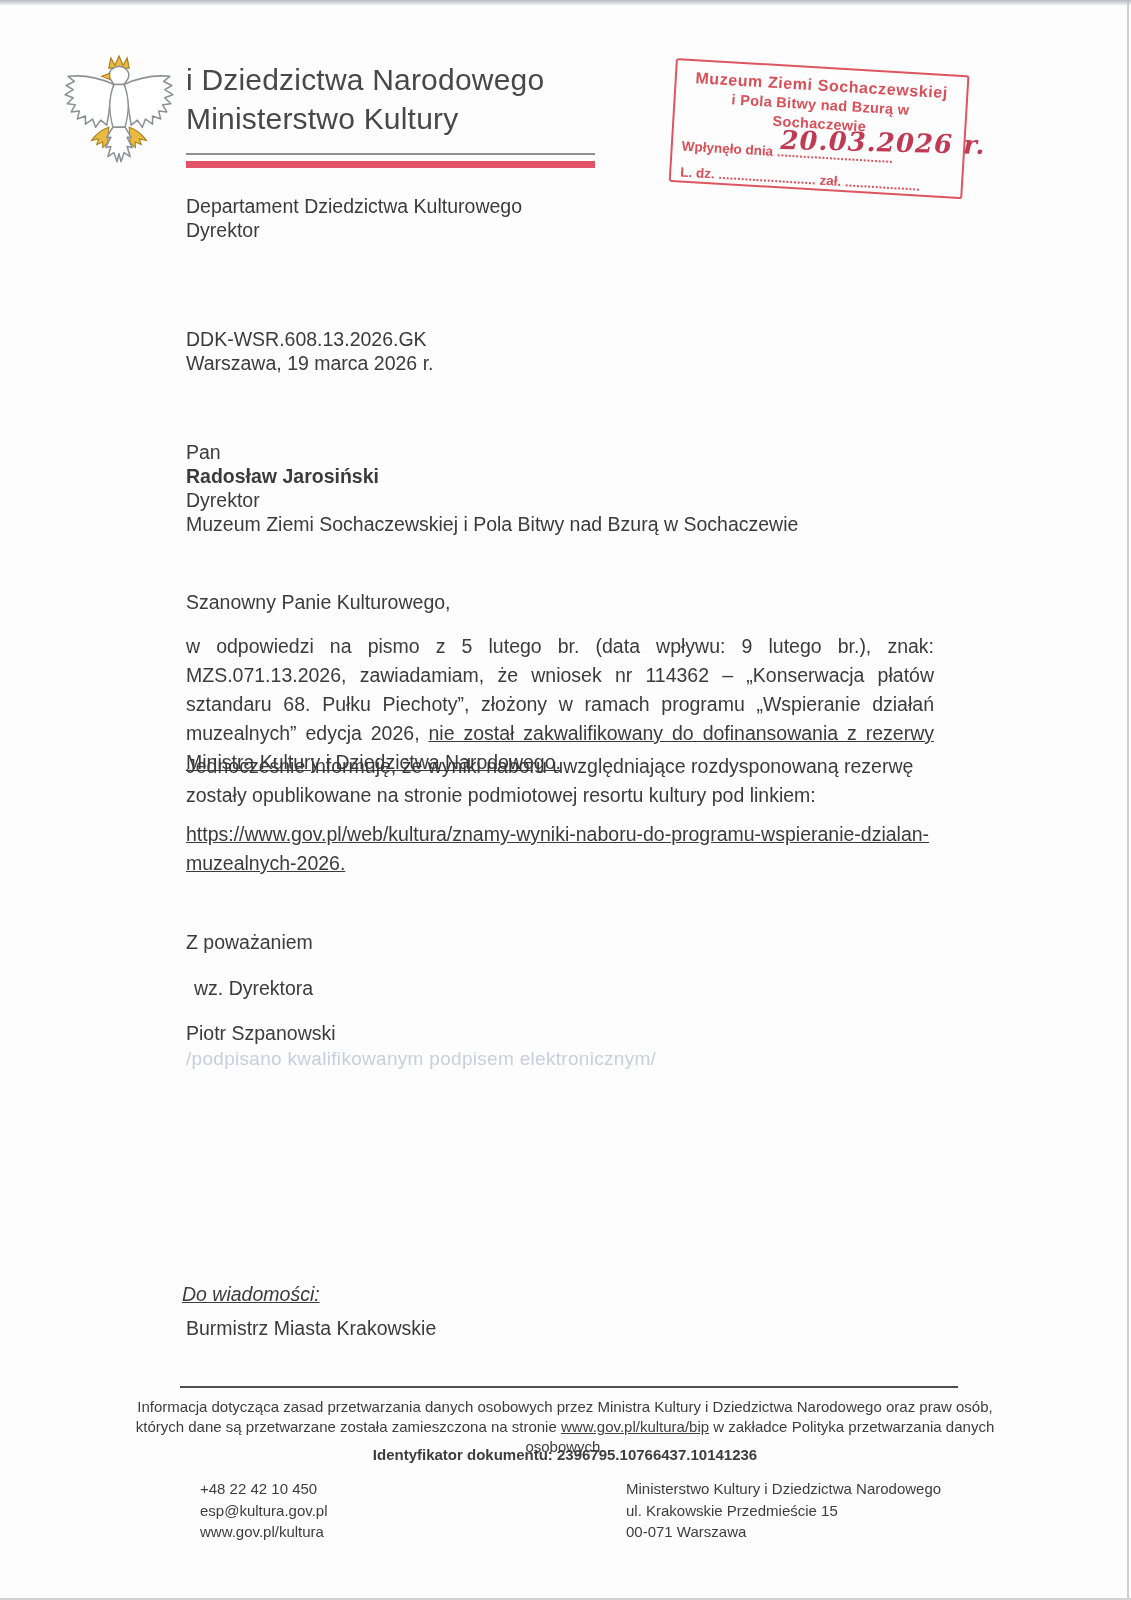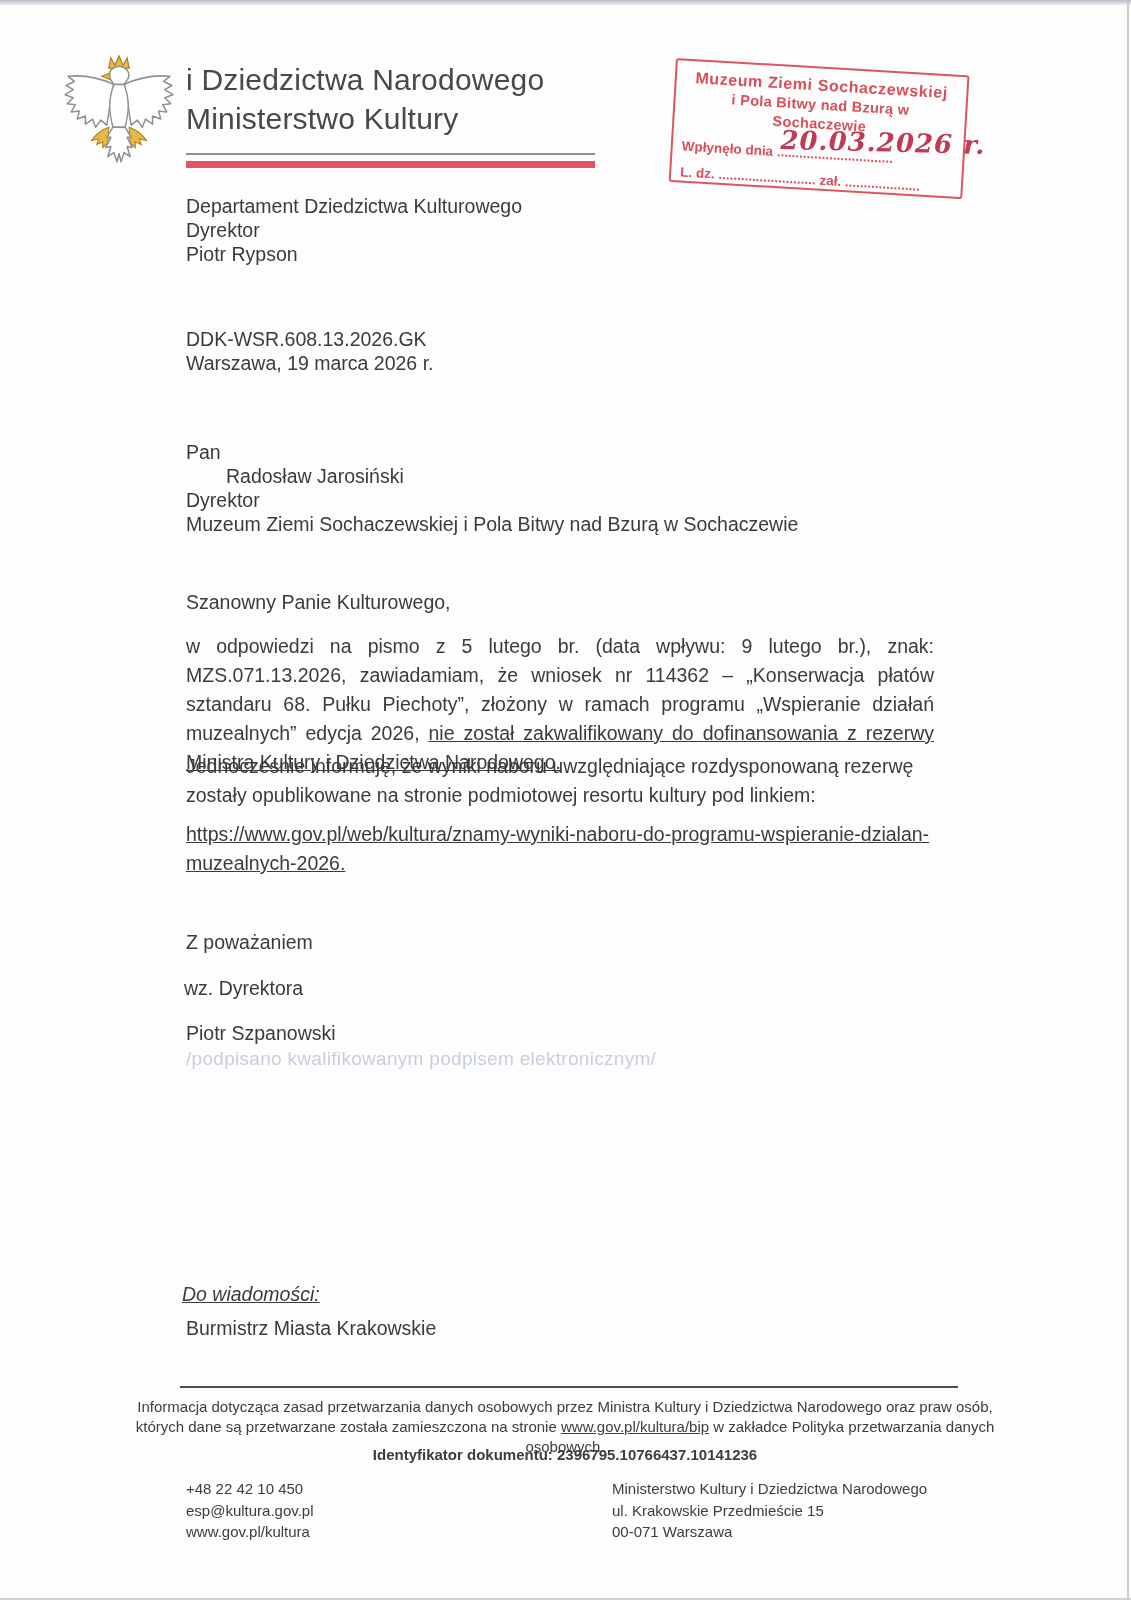--- a/index.html
+++ b/index.html
@@ -34,40 +34,40 @@
     position:absolute;left:98px;top:-16px;
     font-family:"DejaVu Serif",serif;font-style:italic;font-weight:700;
     font-size:26px;color:#c03a54;transform:rotate(-2deg);letter-spacing:1px;white-space:nowrap;
   }
   .stamp-l4{font-size:13.5px;line-height:16px;margin-top:10px;white-space:nowrap;}
   
   .t19{font-size:19.5px;line-height:24px;}
   .dept{left:186px;top:194px;}
   .ref{left:186px;top:327px;}
   .addr{left:186px;top:440px;}
-  .bold{font-weight:400;margin-left:40px;}
+  .bold{font-weight:700;}
   .greeting{left:186px;top:590px;}
   .para{font-size:19.5px;line-height:29px;text-align:justify;}
   .para1{left:186px;top:632px;width:748px;}
   .para2{left:186px;top:752px;width:762px;text-align:left;}
   .linkp{left:186px;top:820px;width:748px;text-align:left;}
   .doc-link{color:#3b3b3b;text-decoration:underline;word-break:break-word;}
   .ul{text-decoration:underline;}
   .regards{left:186px;top:930px;}
-  .onbehalf{left:184px;top:976px;}
+  .onbehalf{left:194px;top:976px;}
   .signer{left:186px;top:1021px;}
   .esig{left:186px;top:1048px;font-size:19px;color:#c8cedb;letter-spacing:.3px;}
   .cc-label{left:182px;top:1282px;text-decoration:underline;font-style:italic;}
   .cc-rcpt{left:186px;top:1316px;}
   
   .divider{left:180px;top:1386px;width:778px;height:2px;background:#4e4e4e;}
   .privacy{left:135px;top:1397px;width:860px;font-size:15px;line-height:20px;text-align:center;color:#3d3d3d;}
   .blue-link{color:#404040;text-decoration:underline;}
   .docid{left:135px;top:1446px;width:860px;font-size:15px;text-align:center;font-weight:600;color:#3d3d3d;}
-  .contact{font-size:15px;line-height:21.5px;color:#3d3d3d;}
+  .contact{font-size:15px;line-height:21.5px;color:#3d3d3d;margin-left:14px;}
   .contact-left{left:186px;top:1478px;}
   .contact-right{left:612px;top:1478px;}
 </style>
 </head>
 <body>
 
 <div class="page">
 
   <div class="abs scan-top"></div>
   <div class="abs scan-right"></div>
@@ -106,21 +106,20 @@
       <span>L. dz.</span>
       <span>..........................</span>
       <span>zał.</span>
       <span>....................</span>
     </div>
   </div>
 
   <div class="abs t19 dept">
     <div>Departament Dziedzictwa Kulturowego</div>
     <div>Dyrektor</div>
-    <div>Piotr Rypson</div>
   </div>
 
   <div class="abs t19 ref">
     <div>DDK-WSR.608.13.2026.GK</div>
     <div>Warszawa, 19 marca 2026 r.</div>
   </div>
 
   <div class="abs t19 addr">
     <div>Pan</div>
     <div class="bold">Radosław Jarosiński</div>

